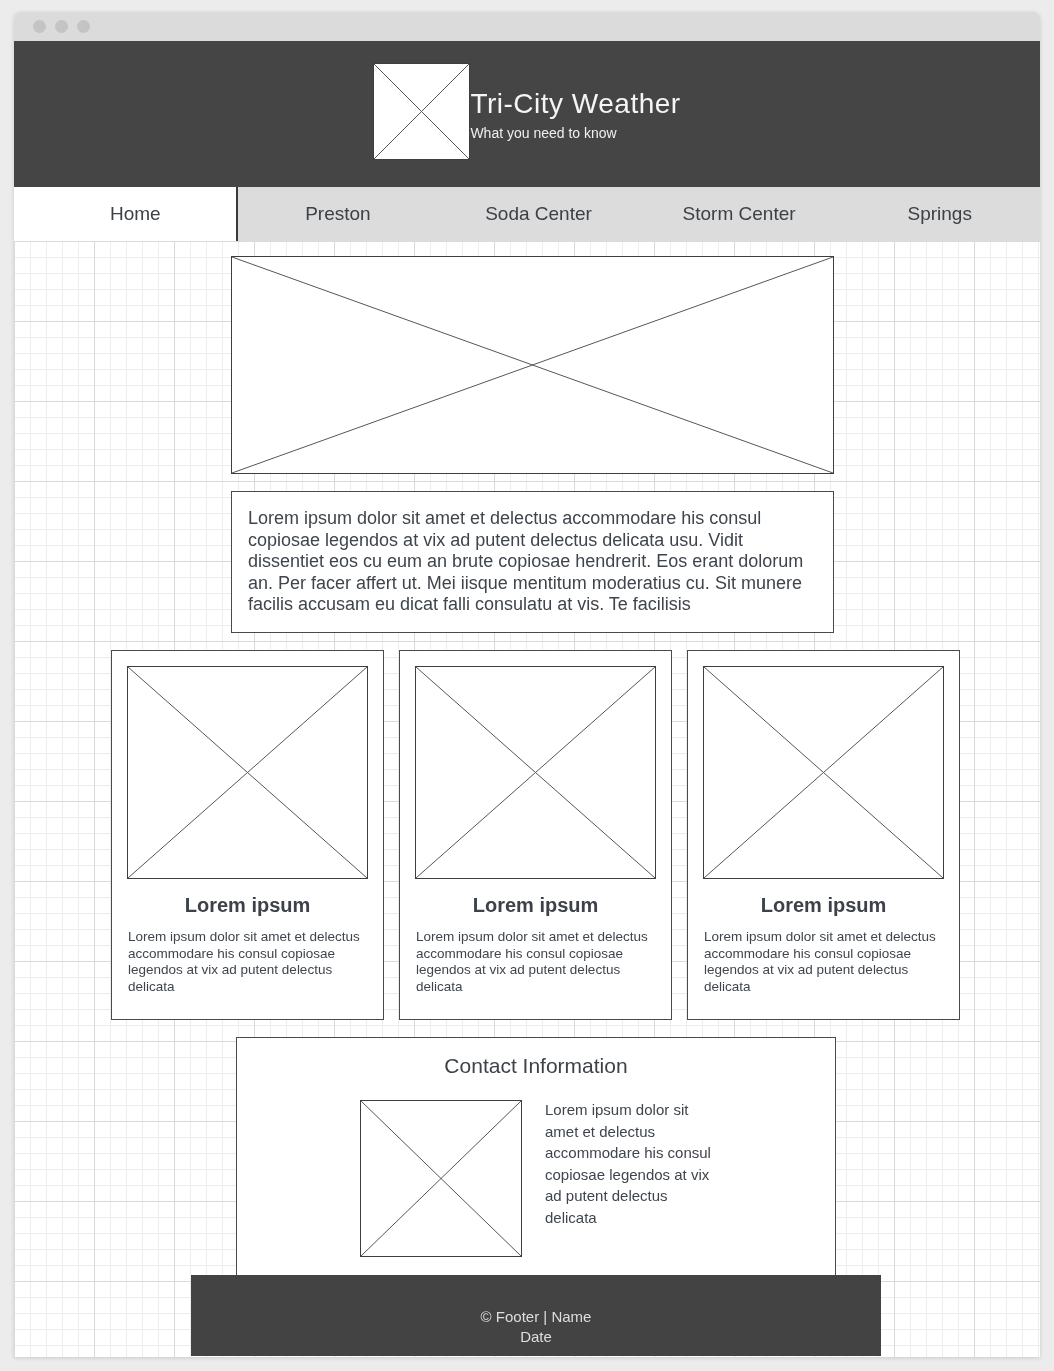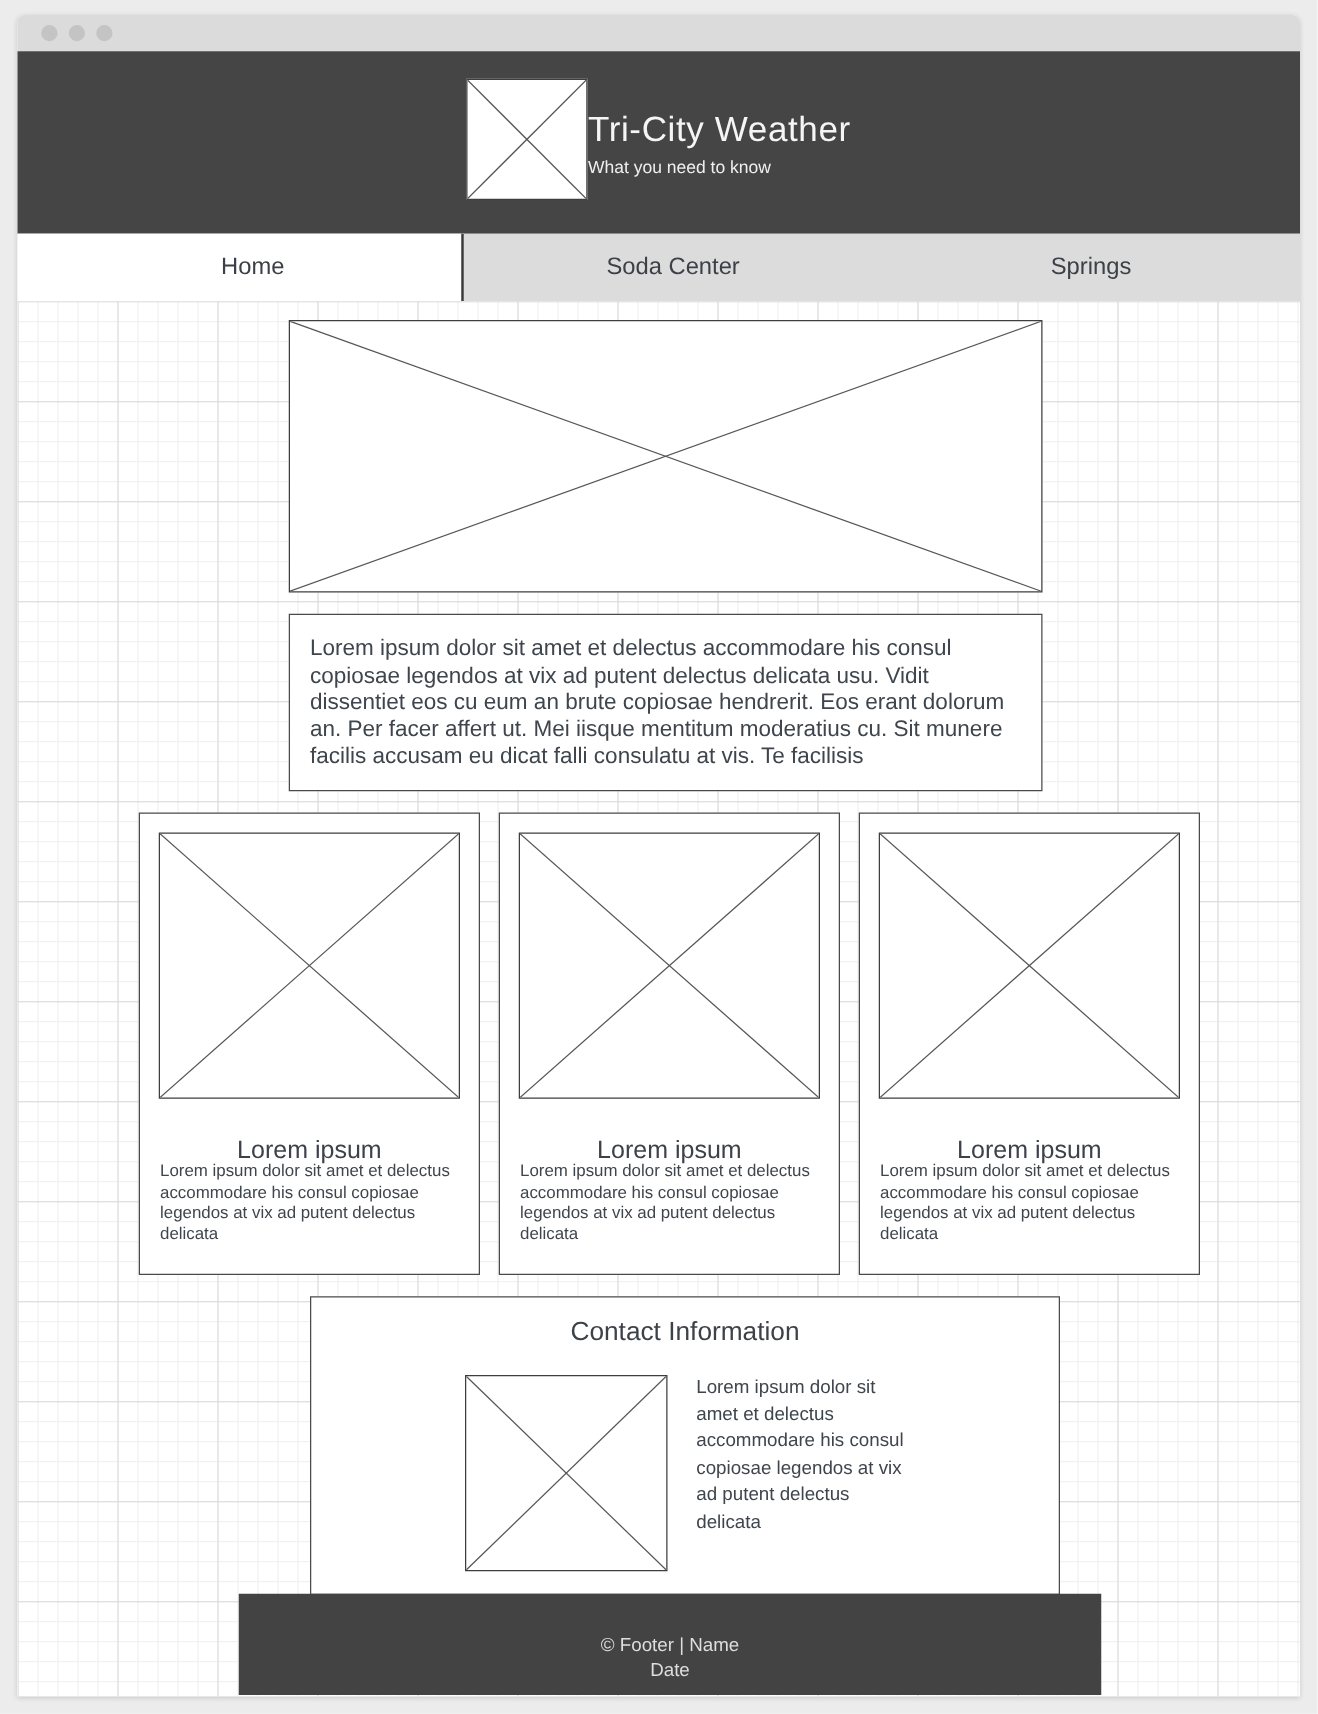--- a/index.html
+++ b/index.html
@@ -59,29 +59,29 @@
     background:#fff; border:1px solid #4a4a4a; box-sizing:border-box;
     padding:16px 16px 0 16px; font-size:18px; line-height:21.5px; color:#3f454d;
   }
   .card {
     position:absolute; top:409px; width:273px; height:370px;
     background:#fff; border:1px solid #4a4a4a; box-sizing:border-box;
   }
   .card-1 { left:97px; } .card-2 { left:385px; } .card-3 { left:673px; }
   .card-img { position:absolute; left:15px; top:15px; width:241px; height:213px; }
   .card h2 {
-    position:absolute; left:0; top:258px; width:100%; margin:0;
-    text-align:center; font-size:20px; font-weight:400; color:#3d4249;
+    position:absolute; left:0; top:243px; width:100%; margin:0;
+    text-align:center; font-size:20px; font-weight:700; color:#3d4249;
   }
   .card p {
     position:absolute; left:16px; top:278px; width:238px; margin:0;
     font-size:13.5px; line-height:16.5px; color:#3f454d;
   }
   .contact {
-    position:absolute; left:234px; top:796px; width:600px; height:239px;
+    position:absolute; left:222px; top:796px; width:600px; height:239px;
     background:#fff; border:1px solid #4a4a4a; box-sizing:border-box;
   }
   .contact h2 {
     margin:16px 0 0 0; text-align:center;
     font-size:21px; font-weight:400; color:#3d4249;
   }
   .contact-img { position:absolute; left:123px; top:62px; width:162px; height:157px; }
   .contact p {
     position:absolute; left:308px; top:61px; width:172px; margin:0;
     font-size:15px; line-height:21.5px; color:#3f454d;
@@ -111,21 +111,23 @@
       </svg>
     </div>
     <div class="header-text">
       <h1>Tri-City Weather</h1>
       <p>What you need to know</p>
     </div>
   </div>
 
   <div class="navbar">
     <div class="nav-item active">Home</div>
+    <div class="nav-item">Preston</div>
     <div class="nav-item">Soda Center</div>
+    <div class="nav-item">Storm Center</div>
     <div class="nav-item">Springs</div>
   </div>
 
   <div class="content">
 
     <div class="placeholder hero">
       <svg viewBox="0 0 100 100" preserveAspectRatio="none" aria-hidden="true">
         <line x1="0" y1="0" x2="100" y2="100"></line>
         <line x1="100" y1="0" x2="0" y2="100"></line>
       </svg>

